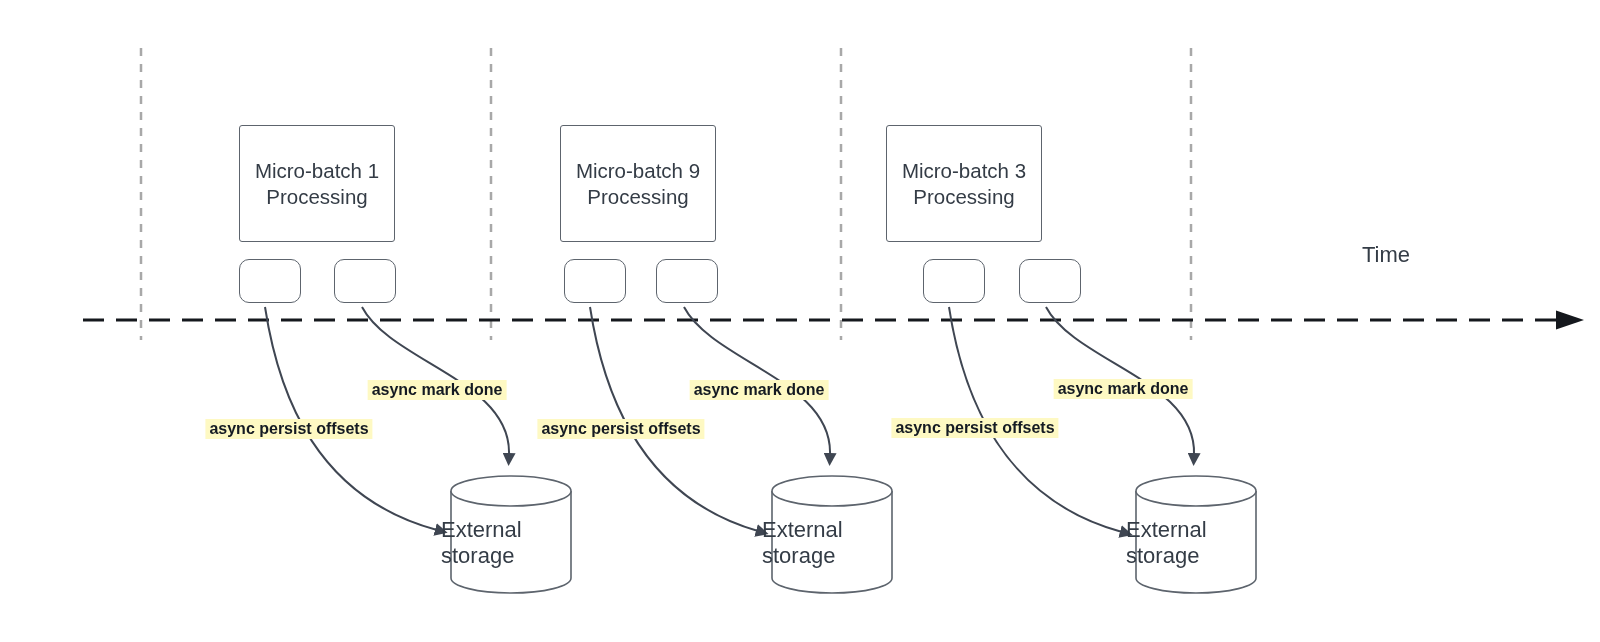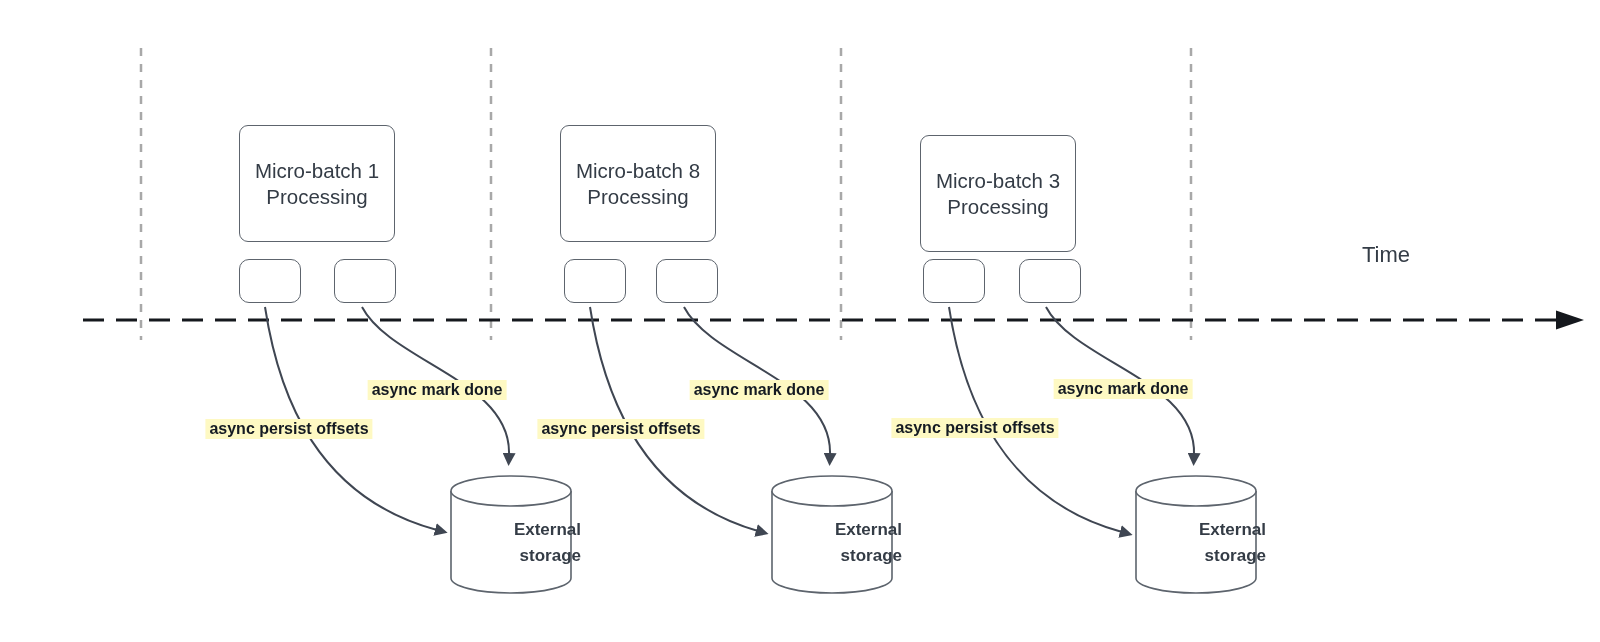--- a/index.html
+++ b/index.html
@@ -25,21 +25,21 @@
     box-sizing: border-box;
     background: #ffffff;
     border: 1.6px solid var(--c-shape_border, #5d646d);
     display: flex;
     align-items: center;
     justify-content: center;
   }
   .big-box {
     width: 156px; height: 117px;
     top: 125px;
-    border-radius: 9px;
+    border-radius: 3px;
   }
   .small-box {
     width: 62px; height: 44px;
     top: 259px;
     border-radius: 10px;
   }
   .box-title {
     text-align: center;
     font-size: 20.5px;
     line-height: 26px;
@@ -52,25 +52,24 @@
     background: #fef9c3;
     padding: 1px 4px;
     font-size: 16px;
     font-weight: bold;
     white-space: nowrap;
     color: var(--c-label_text, #141a22);
   }
   .storage-label {
     position: absolute;
     width: 140px;
-    text-align: right;
-    font-size: 17px;
+    text-align: left;
+    font-size: 22px;
     line-height: 26px;
     color: var(--c-text, #343c46);
-    font-weight: bold;
   }
   .storage-label span { display: block; }
   .time-label {
     position: absolute;
     transform: translate(-50%, -50%);
     font-size: 22px;
     color: var(--c-text, #343c46);
     white-space: nowrap;
   }
 </style>
@@ -127,34 +126,34 @@
   <div class="node small-box" style="left:334px;"></div>
   <div class="edge-label" style="left:289px; top:429px;">async persist offsets</div>
   <div class="edge-label" style="left:437px; top:390px;">async mark done</div>
   <div class="storage-label" style="left:441px; top:517px;">
     <span>External</span>
     <span>storage</span>
   </div>
 
   <div class="node big-box" style="left:560px;">
     <div class="box-title">
-      <span>Micro-batch 8</span>
+      <span>Micro-batch 9</span>
       <span>Processing</span>
     </div>
   </div>
   <div class="node small-box" style="left:564px;"></div>
   <div class="node small-box" style="left:656px;"></div>
   <div class="edge-label" style="left:621px; top:429px;">async persist offsets</div>
   <div class="edge-label" style="left:759px; top:390px;">async mark done</div>
   <div class="storage-label" style="left:762px; top:517px;">
     <span>External</span>
     <span>storage</span>
   </div>
 
-  <div class="node big-box" style="left:920px;margin-top:10px;">
+  <div class="node big-box" style="left:886px;">
     <div class="box-title">
       <span>Micro-batch 3</span>
       <span>Processing</span>
     </div>
   </div>
   <div class="node small-box" style="left:923px;"></div>
   <div class="node small-box" style="left:1019px;"></div>
   <div class="edge-label" style="left:975px; top:428px;">async persist offsets</div>
   <div class="edge-label" style="left:1123px; top:389px;">async mark done</div>
   <div class="storage-label" style="left:1126px; top:517px;">

